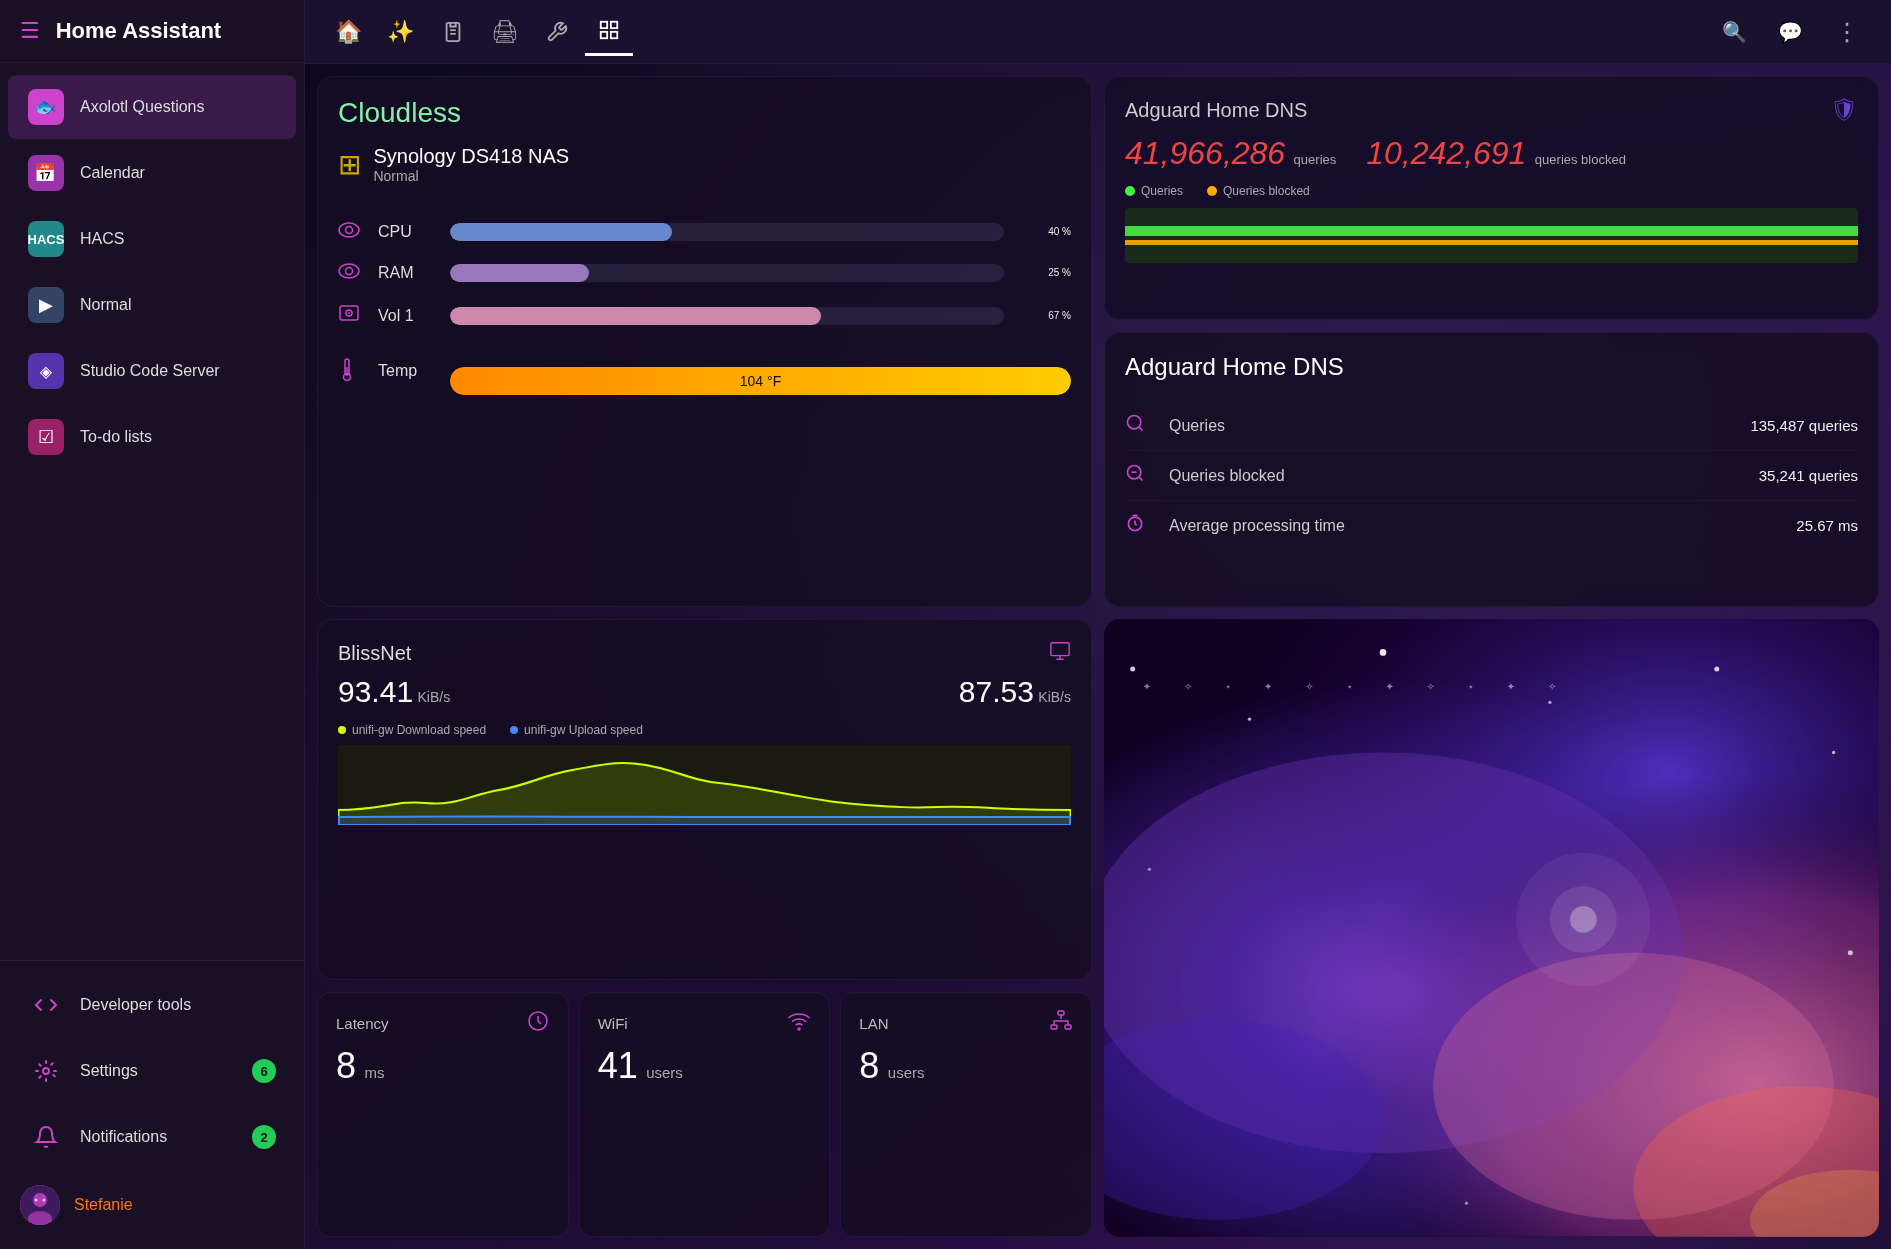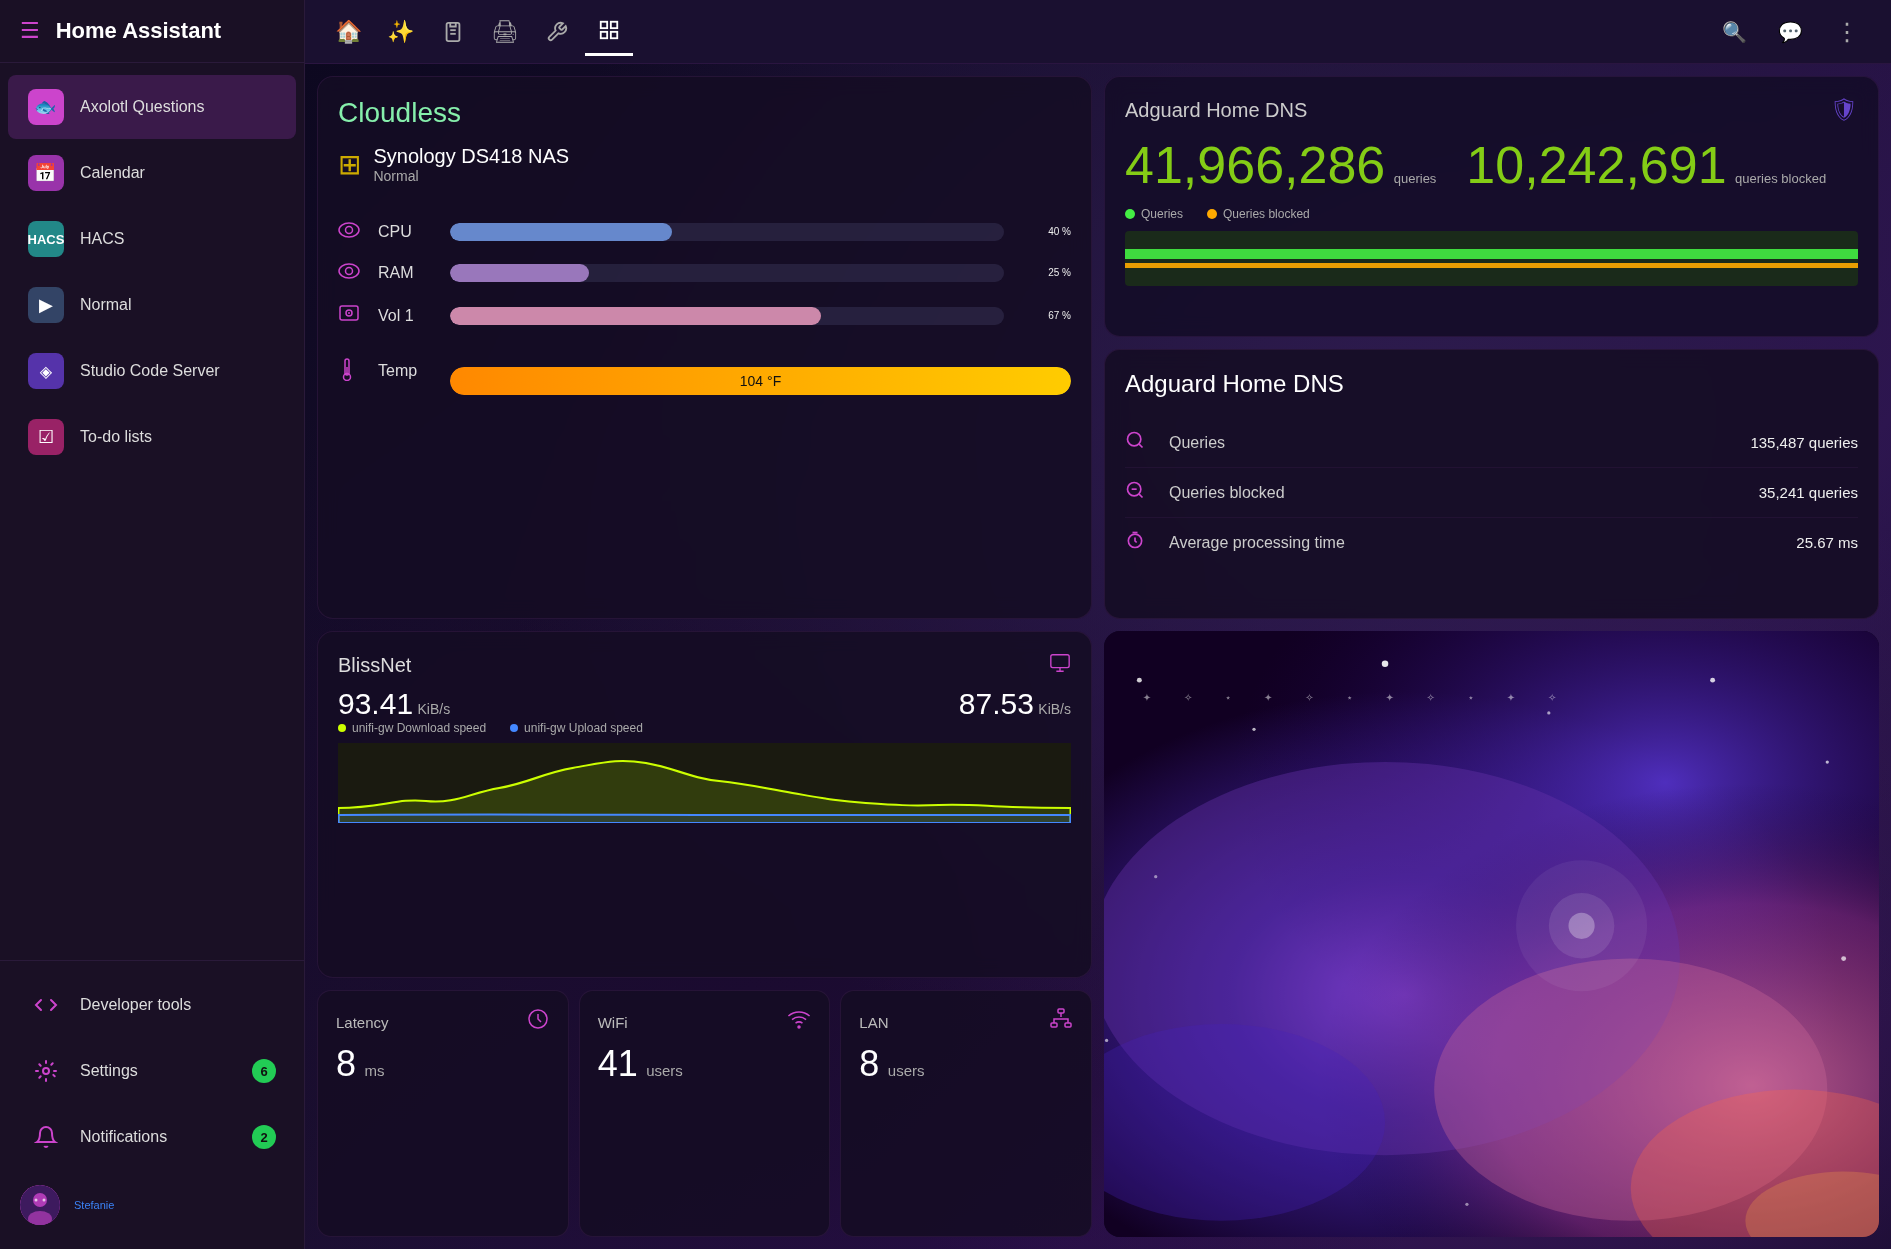--- a/index.html
+++ b/index.html
@@ -108,22 +108,22 @@
       height: 40px;
       border-radius: 50%;
       background: linear-gradient(135deg, #cc44cc, #9933aa);
       display: flex;
       align-items: center;
       justify-content: center;
       font-size: 18px;
       overflow: hidden;
     }
     .user-name {
-      font-size: 11px;
-      color: #3b82f6;
+      font-size: 16px;
+      color: #f97316;
     }
 
     
     .main-content {
       flex: 1;
       display: flex;
       flex-direction: column;
       background: #1a1030;
       position: relative;
       overflow: hidden;
@@ -287,21 +287,21 @@
       font-size: 20px;
       color: #dddddd;
     }
     .blissnet-icon {
       font-size: 20px;
       color: #cc44cc;
     }
     .blissnet-speeds {
       display: flex;
       justify-content: space-between;
-      margin-bottom: 0;
+      margin-bottom: 14px;
     }
     .speed-val {
       font-size: 30px;
       font-weight: 300;
       color: white;
     }
     .speed-unit {
       font-size: 14px;
       color: #aaaaaa;
     }
@@ -381,23 +381,24 @@
       font-size: 22px;
       color: #6644cc;
     }
     .adguard-numbers {
       display: flex;
       gap: 30px;
       margin-bottom: 12px;
       align-items: baseline;
     }
     .big-number {
-      font-size: 52px;
+      font-size: 32px;
       font-weight: 300;
-      color: #84cc16;
+      color: #ef4444;
+      font-style: italic;
     }
     .number-label {
       font-size: 13px;
       color: #aaaaaa;
       margin-left: 4px;
     }
     .adguard-legend {
       display: flex;
       gap: 24px;
       margin-bottom: 10px;

